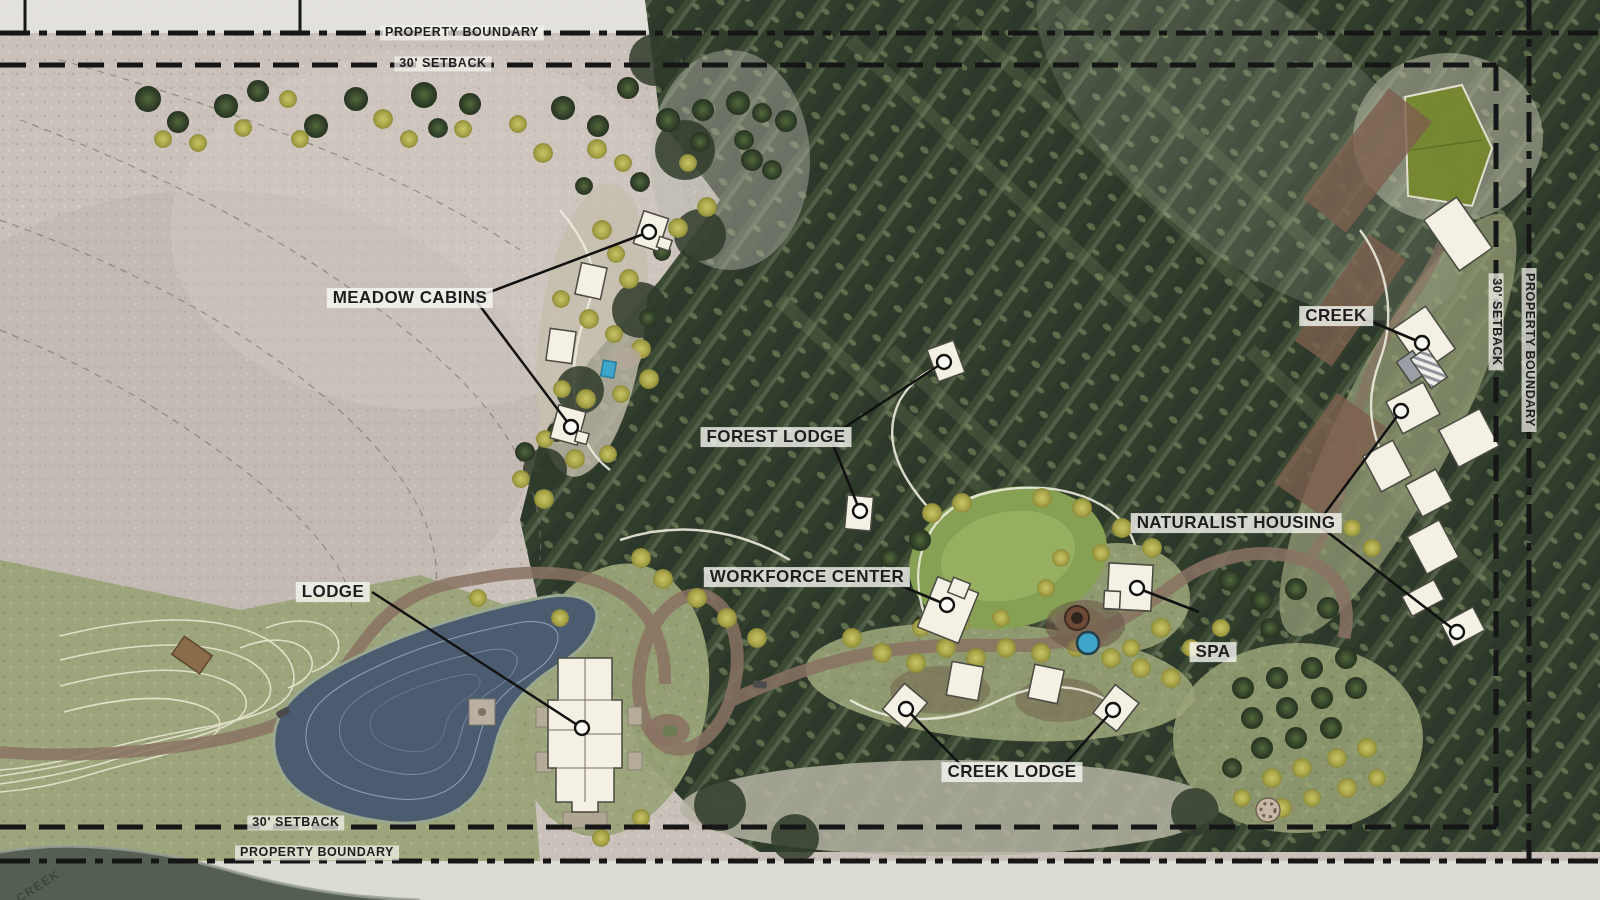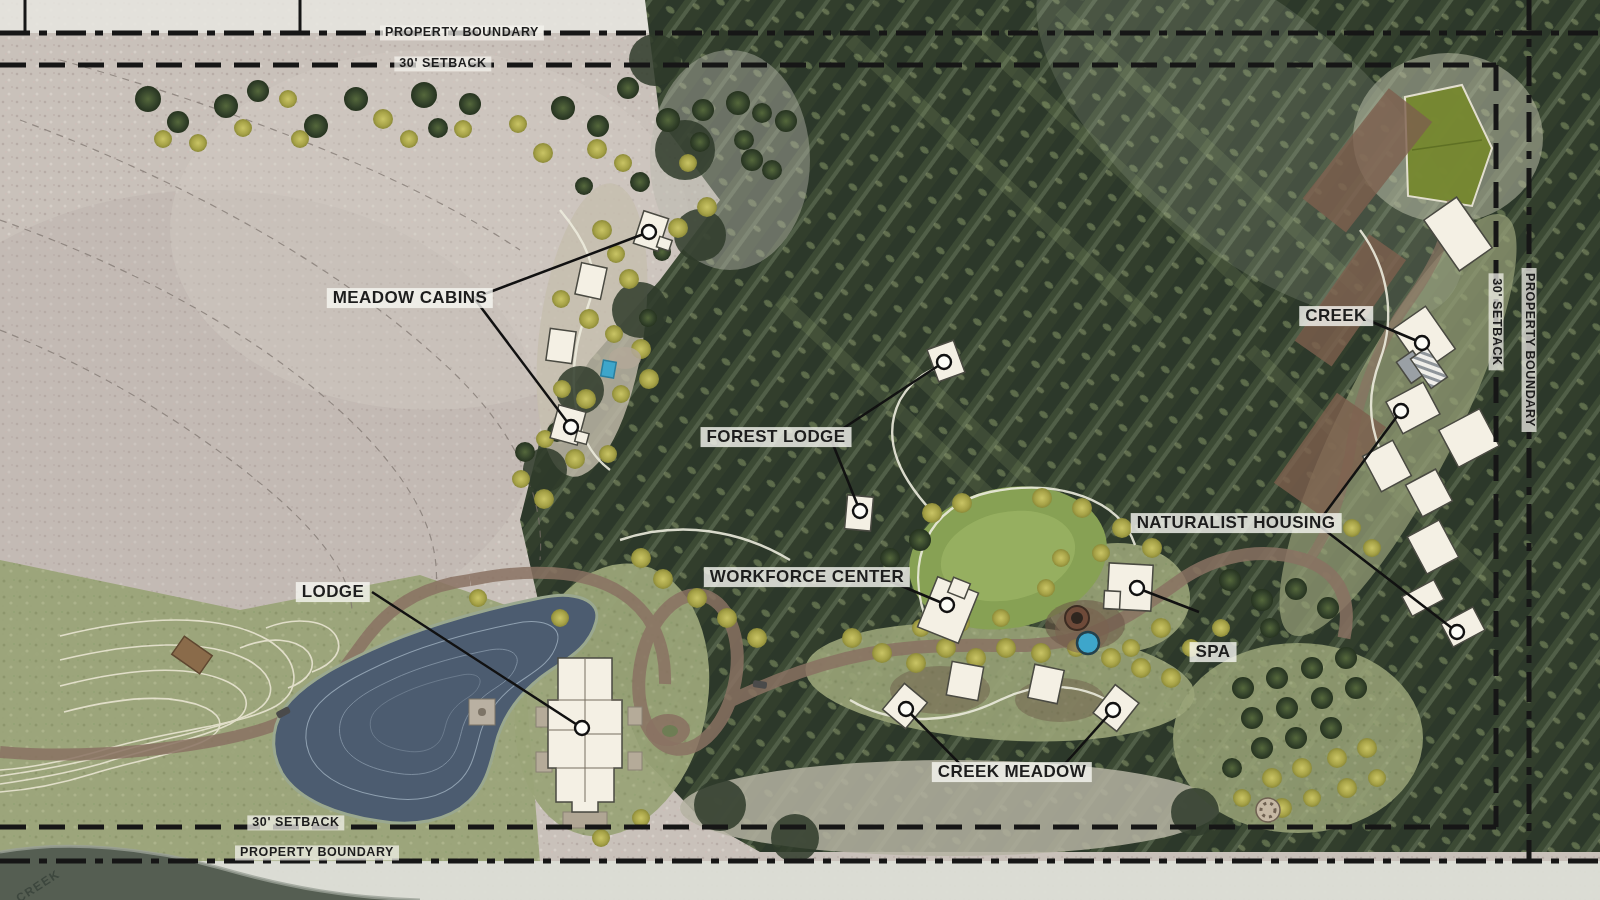--- a/index.html
+++ b/index.html
@@ -431,21 +431,21 @@
     <circle cx="1457" cy="632" r="7"></circle>
         <circle cx="1422" cy="343" r="7"></circle>
   </g>
 </svg>
 
 <div class="map-label" style="left:410px;top:298px">MEADOW CABINS</div>
 <div class="map-label" style="left:776px;top:437px">FOREST LODGE</div>
 <div class="map-label" style="left:807px;top:577px">WORKFORCE CENTER</div>
 <div class="map-label" style="left:333px;top:592px">LODGE</div>
 <div class="map-label" style="left:1213px;top:652px">SPA</div>
-<div class="map-label" style="left:1012px;top:772px">CREEK MEADOW</div>
+<div class="map-label" style="left:1012px;top:772px">CREEK LODGE</div>
 <div class="map-label" style="left:1236px;top:523px">NATURALIST HOUSING</div>
 <div class="map-label" style="left:1336px;top:316px">CREEK</div>
 
 <div class="bnd-label" style="left:462px;top:33px">PROPERTY BOUNDARY</div>
 <div class="bnd-label" style="left:443px;top:64px">30' SETBACK</div>
 <div class="bnd-label" style="left:296px;top:823px">30' SETBACK</div>
 <div class="bnd-label" style="left:317px;top:853px">PROPERTY BOUNDARY</div>
 <div class="bnd-label vert" style="left:1496px;top:322px">30' SETBACK</div>
 <div class="bnd-label vert" style="left:1529px;top:350px">PROPERTY BOUNDARY</div>
 

